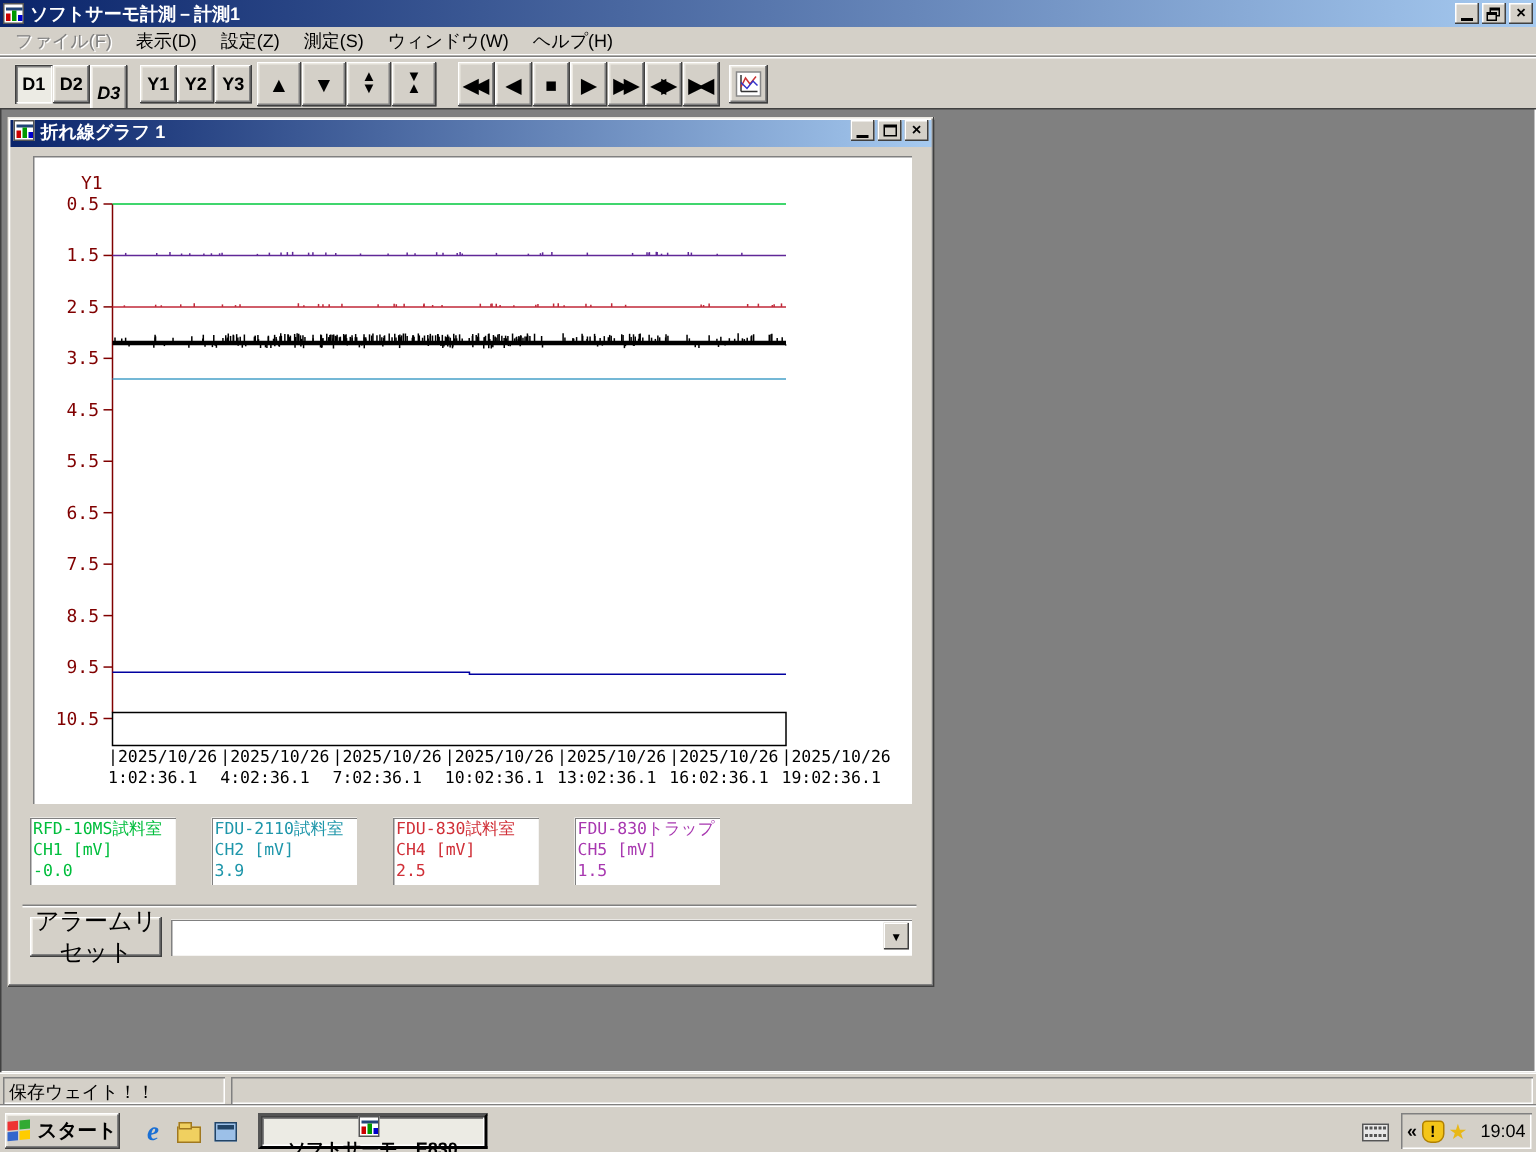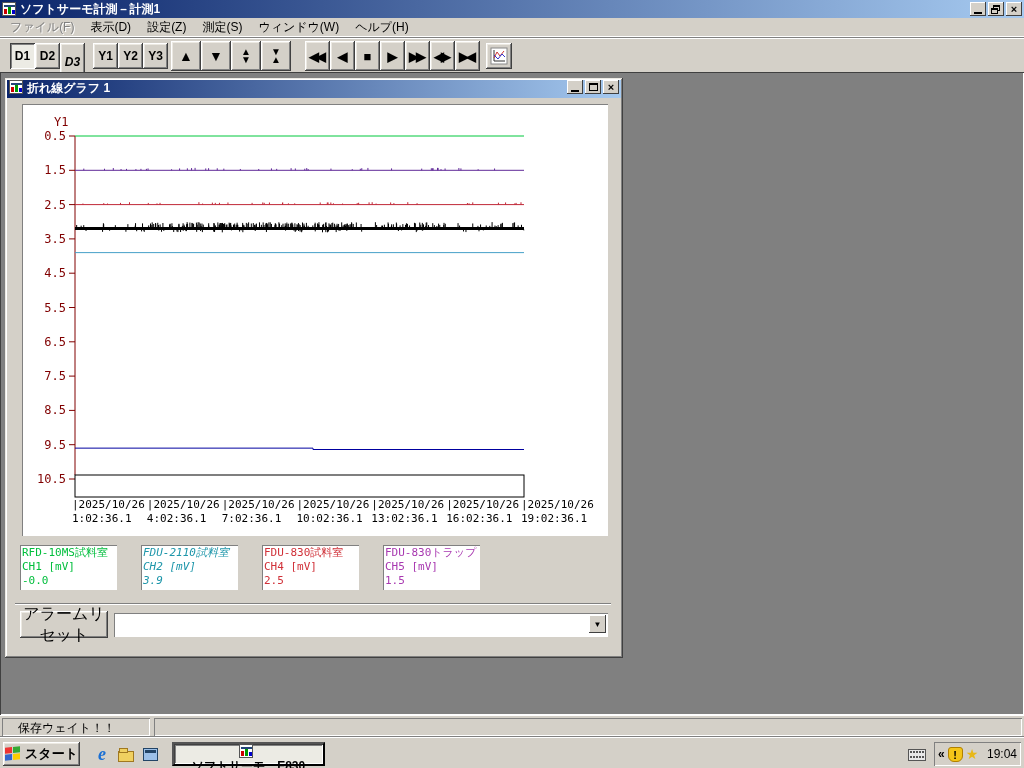--- a/index.html
+++ b/index.html
@@ -55,21 +55,21 @@
   .leg-cell { width:97px; height:45px; background:#fff; box-shadow: inset 1px 1px #808080, inset -1px -1px #fff; margin-right:0px;
     font-family:"DejaVu Sans Mono", monospace; font-size:11px; line-height:14px; padding:1px 2px; white-space:nowrap; overflow:hidden; }
 
   .divider { position:absolute; left:8px; top:505px; width:596px; height:2px; border-top:1px solid #808080; border-bottom:1px solid #fff; }
 
   .alarm-btn { position:absolute; left:13px; top:513px; width:88px; height:27px; font-size:16px; display:flex; align-items:center; justify-content:center; }
   .combo { position:absolute; left:107px; top:515px; width:494px; height:24px; background:#fff; }
   .combo .arrowbtn { position:absolute; right:2px; top:2px; width:17px; height:18px; display:flex; align-items:center; justify-content:center; font-size:8px; }
 
   .statusbar { position:absolute; left:0; top:715px; width:1024px; height:22px; background:#D4D0C8; display:flex; align-items:center; padding:2px; border-top:1px solid #fff; }
-  .status-pane { height:18px; padding:2px 16px; font-size:12px; white-space:nowrap; }
+  .status-pane { height:18px; padding:2px 4px; font-size:12px; white-space:nowrap; }
 
   .taskbar { position:absolute; left:0; top:737px; width:1024px; height:31px; background:#D4D0C8; border-top:1px solid #fff; box-shadow:0 -1px #808080; }
   .start-btn { position:absolute; left:3px; top:4px; width:77px; height:24px; display:flex; align-items:center; justify-content:center; font-weight:bold; font-size:13px; }
   .winflag { width:16px; height:14px; display:grid; grid-template-columns:7px 7px; grid-template-rows:6px 6px; gap:1px; transform:skewY(-6deg); margin-right:4px; }
   .winflag i { display:block; }
   .wf1{background:#e33;} .wf2{background:#3a3;} .wf3{background:#36c;} .wf4{background:#fc0;}
   .ql-icon { position:absolute; top:6px; width:20px; height:20px; display:flex; align-items:center; justify-content:center; }
   .ie-e { color:#1a6fd4; font-family:"Liberation Serif", serif; font-style:italic; font-weight:bold; font-size:18px; }
   .folder { width:16px; height:11px; background:#f0d060; border:1px solid #a07820; position:relative; margin-top:4px; }
   .folder:before { content:""; position:absolute; left:0; top:-4px; width:7px; height:3px; background:#f0d060; border:1px solid #a07820; }
@@ -630,21 +630,21 @@
             <text x="499" y="404" fill="#000000" font-size="11" font-family="&quot;DejaVu Sans Mono&quot;, monospace">|2025/10/26</text>
             <text x="499" y="418" fill="#000000" font-size="11" font-family="&quot;DejaVu Sans Mono&quot;, monospace">19:02:36.1</text>
           </svg>
       </div>
       <div class="legend" id="legend">
           <div class="leg-cell" style="color: rgb(0, 190, 60);">
             <div>RFD-10MS試料室</div>
             <div>CH1 [mV]</div>
             <div>-0.0</div>
           </div>
-          <div class="leg-cell" style="color: rgb(30, 150, 170); font-style: italic;">
+          <div class="leg-cell" style="color: rgb(30, 150, 170);">
             <div>FDU-2110試料室</div>
             <div>CH2 [mV]</div>
             <div>3.9</div>
           </div>
           <div class="leg-cell" style="color: rgb(208, 48, 56);">
             <div>FDU-830試料室</div>
             <div>CH4 [mV]</div>
             <div>2.5</div>
           </div>
           <div class="leg-cell" style="color: rgb(168, 56, 176);">

